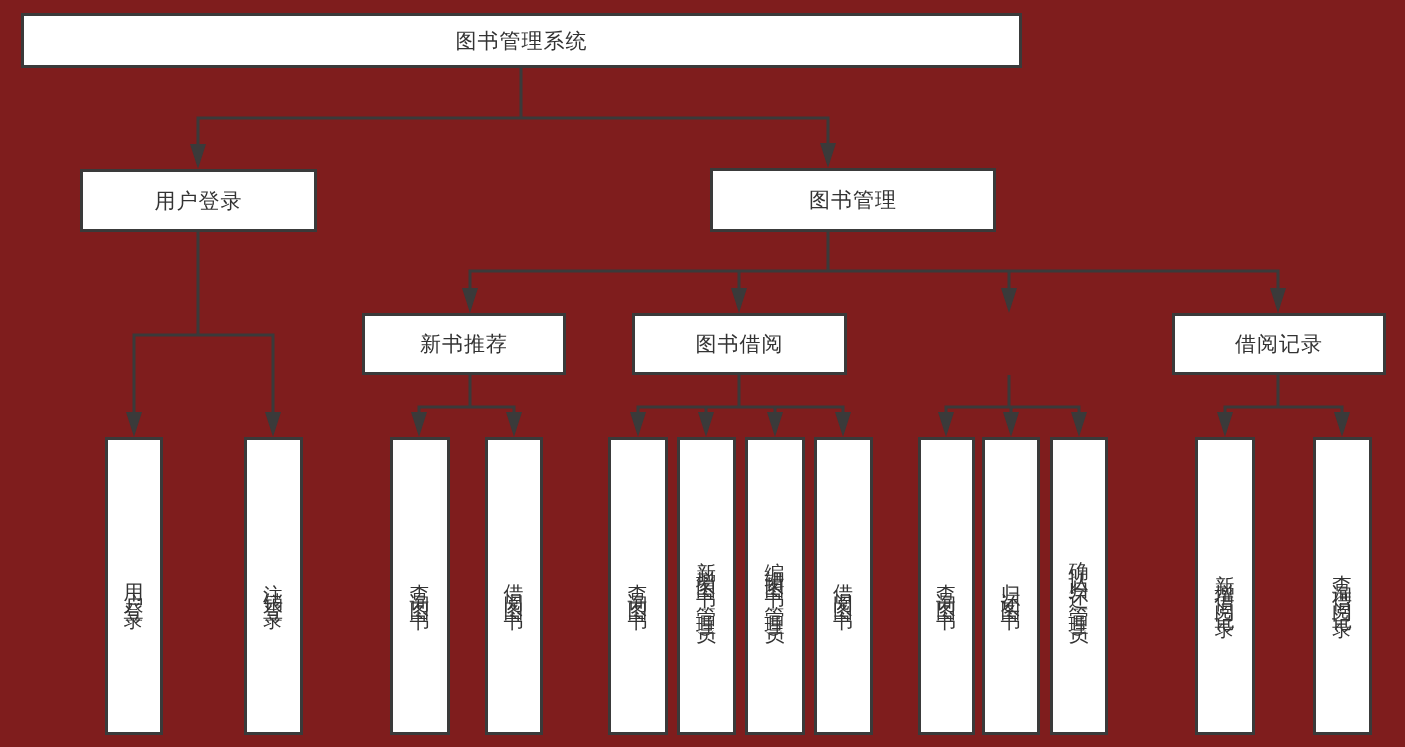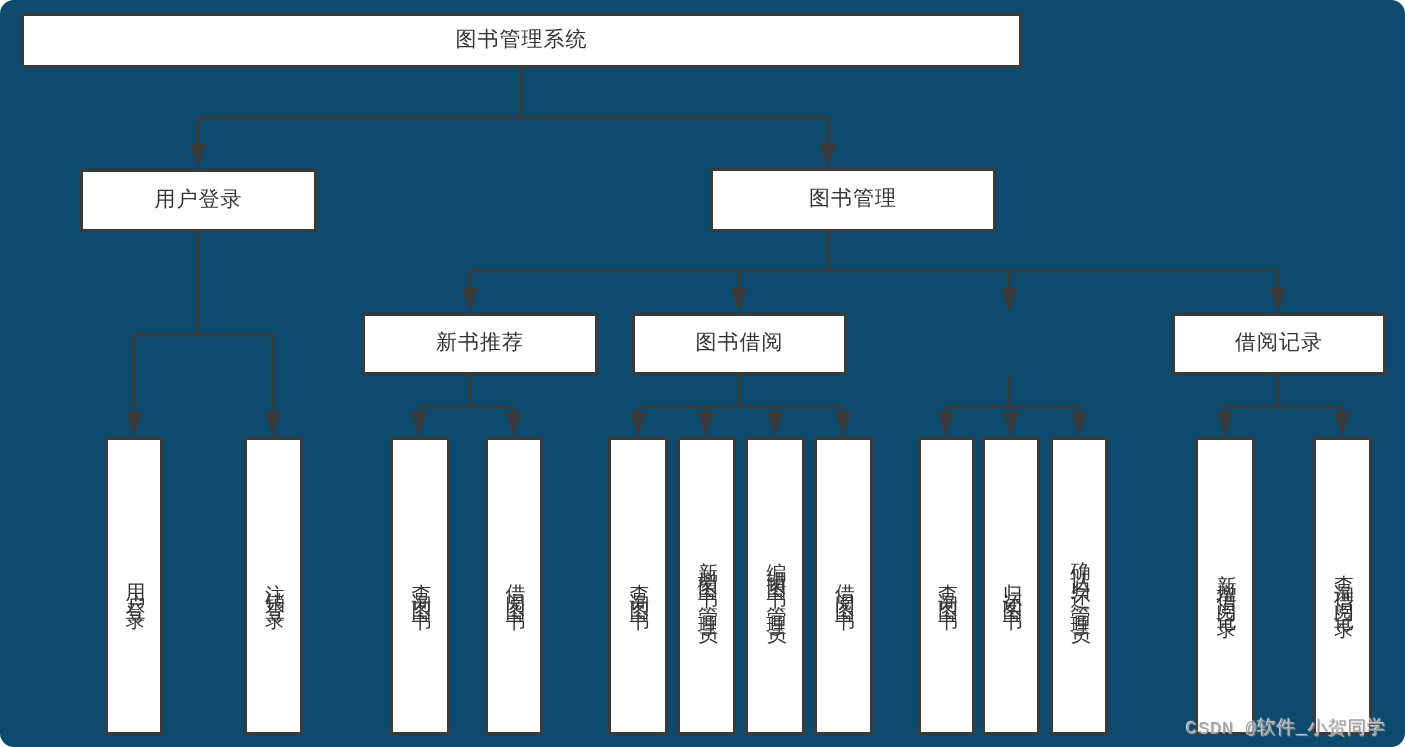--- a/index.html
+++ b/index.html
@@ -1,22 +1,21 @@
 <!DOCTYPE html>
 <html lang="zh"><head>
 <meta charset="utf-8">
 <style>
   html,body{margin:0;padding:0;background:#ffffff;}
   .canvas{
     position:relative;
     width:1405px;height:747px;
-    background:#0c4a6e;
-    font-family:Liberation Mono, monospace;
+    background:#7f1d1d;
+    font-family:Liberation Sans, sans-serif;
     overflow:hidden;
-    border-radius:14px;
   }
   svg.connectors{position:absolute;left:0;top:0;width:1405px;height:747px;}
   svg.connectors path{stroke:#3a3a3a;stroke-width:3;fill:none;}
   svg.connectors polygon{fill:#3a3a3a;stroke:none;}
   .node{
     position:absolute;
     box-sizing:border-box;
     border:3px solid #3a3a3a;
     background:#ffffff;
     display:flex;align-items:center;justify-content:center;
@@ -96,21 +95,21 @@
     <span>图书管理系统</span>
   </div>
 
   <div class="node hbox" style="left:80px;top:169px;width:237px;height:63px;">
     <span>用户登录</span>
   </div>
   <div class="node hbox" style="left:710px;top:168px;width:286px;height:64px;">
     <span>图书管理</span>
   </div>
 
-  <div class="node hbox" style="left:362px;top:313px;width:236px;height:62px;">
+  <div class="node hbox" style="left:362px;top:313px;width:204px;height:62px;">
     <span>新书推荐</span>
   </div>
   <div class="node hbox" style="left:632px;top:313px;width:215px;height:62px;">
     <span>图书借阅</span>
   </div>
   <div class="node hbox" style="left:1172px;top:313px;width:214px;height:62px;">
     <span>借阅记录</span>
   </div>
 
   <div class="node vbox" style="left:105px;width:58px;">
@@ -150,15 +149,14 @@
     <span>确认归还（管理员）</span>
   </div>
 
   <div class="node vbox" style="left:1195px;width:60px;">
     <span>新增借阅记录</span>
   </div>
   <div class="node vbox" style="left:1313px;width:59px;">
     <span>查询借阅记录</span>
   </div>
 
-  <div class="watermark">CSDN @软件_小贺同学</div>
 
 </div>
 
 </body></html>

